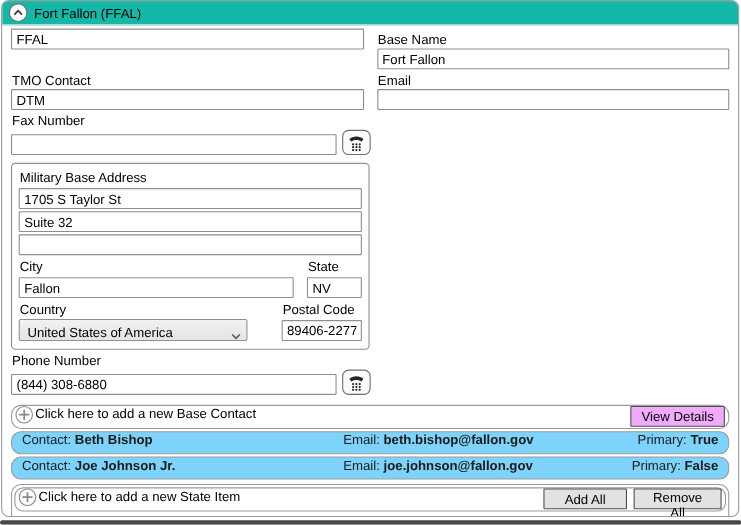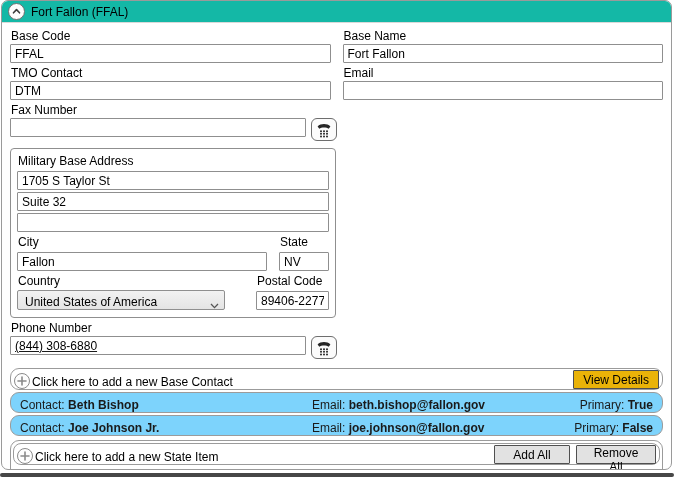--- a/index.html
+++ b/index.html
@@ -44,21 +44,21 @@
   .content { padding: 3px 8px 0 8px; }
   .cols { display: flex; gap: 12px; }
   .col { width: 322px; }
   label.fld { display: block; margin: 3px 0 1px 1px; color: #000; }
   .tb {
     width: 100%; height: 19px;
     border: 1px solid #8f8f8f; background: #fff;
     font-family: "Liberation Sans", sans-serif; font-size: 12px;
     padding: 0 4px; color: #000; border-radius: 1px;
   }
-  .phone-row { display: flex; align-items: flex-start; gap: 5px; text-decoration: underline; }
+  .phone-row { display: flex; align-items: flex-end; gap: 5px; }
   .phone-row .tb { width: 296px; }
   .icon-btn {
     width: 26px; height: 23px; border: 1px solid #6e6e6e; border-radius: 6px;
     background: #fbfbfb; display: flex; align-items: center; justify-content: center;
     cursor: pointer; flex: 0 0 auto;
   }
   
   .groupbox {
     width: 326px; border: 1px solid #8f8f8f; border-radius: 4px;
     margin-top: 7px; padding: 2px 6px 7px 6px;
@@ -74,36 +74,36 @@
     border: 1px solid #8f8f8f; border-radius: 2px;
     background: linear-gradient(#f2f2f2, #e4e4e4);
     display: flex; align-items: flex-end; padding: 0 5px 0 7px;
     cursor: pointer;
   }
   .combo-text { flex: 1; color: #000; }
   
   .list-section { margin-top: 9px; }
   .lrow {
     height: 22px; border: 1px solid #9b9b9b; border-radius: 9px;
-    display: flex; align-items: flex-end; padding: 0 3px 0 3px;
+    display: flex; align-items: flex-start; padding: 0 3px 0 3px;
     background: #fff;
   }
   .lrow + .lrow { margin-top: 2px; }
   .lrow.gray { background: #7dd3fc; height: 21px; }
   .plus-circle {
     width: 16px; height: 16px; border-radius: 50%;
     border: 1px solid #8a8a8a; background: #fdfdfd;
     display: flex; align-items: center; justify-content: center;
     flex: 0 0 auto;
   }
   .lrow .prompt { margin-left: 2px; color: #000; }
   .spacer { flex: 1; }
   .small-btn {
     height: 19px; padding: 0 9px; border: 1px solid #505050;
-    background: #eab308; font-family: "Liberation Sans", sans-serif;
+    background: #f0abfc; font-family: "Liberation Sans", sans-serif;
     font-size: 12px; color: #000; cursor: pointer; border-radius: 1px;
   }
   .small-btn.gray { background: #e2e2e2; }
   .small-btn + .small-btn { margin-left: 6px; }
   .contact-grid {
     display: grid; grid-template-columns: 292px 1fr auto;
     width: 100%; align-items: center; padding: 0 6px;
   }
   .contact-grid b { font-weight: bold; }
   .contact-grid .primary { text-align: right; }
@@ -125,21 +125,20 @@
           <polyline points="2.5,6.8 5.5,3.6 8.5,6.8" fill="none" stroke="#3c3c3c" stroke-width="1.6" stroke-linecap="round" stroke-linejoin="round"></polyline>
         </svg>
       </span>
       <span class="header-title">Fort Fallon (FFAL)</span>
     </div>
 
     <div class="content">
 
       <div class="cols">
         <div class="col">
-          <label class="fld">Base Code</label>
           <input class="tb" type="text" value="FFAL" style="">
         </div>
         <div class="col">
           <label class="fld">Base Name</label>
           <input class="tb" type="text" value="Fort Fallon" style="">
         </div>
       </div>
 
       <div class="cols">
         <div class="col">

